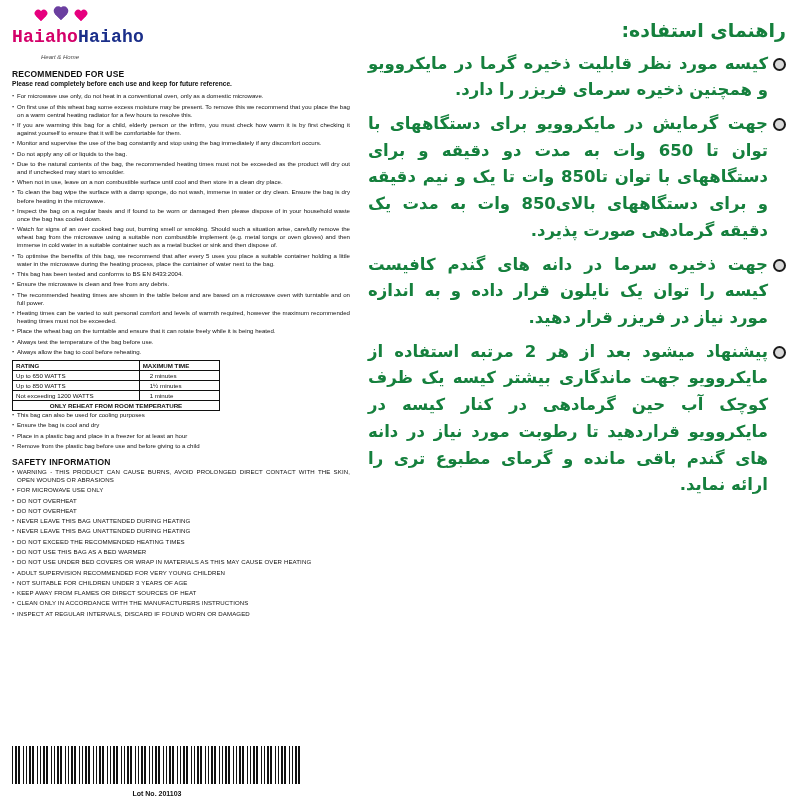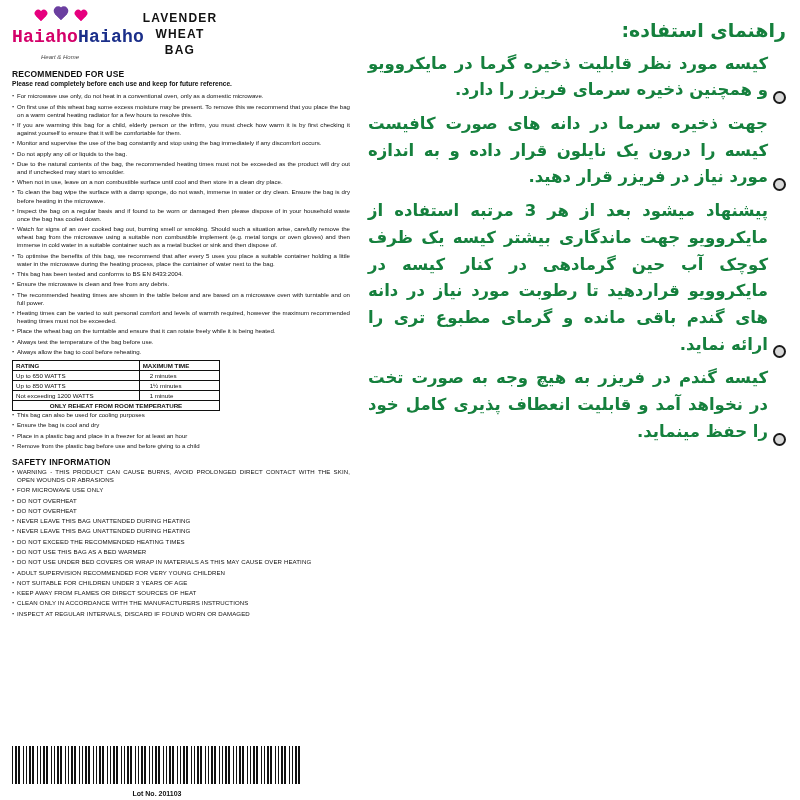--- a/index.html
+++ b/index.html
@@ -173,21 +173,21 @@
     color:#15803d;
   }
   .fa-title{
     font-size:19px;
     font-weight:bold;
     margin:0 0 6px 0;
     line-height:1.5;
   }
   .fa-item{
     display:flex;
-    align-items:flex-end;
+    align-items:flex-start;
     margin-bottom:7px;
   }
   .fa-dot{
     flex:0 0 auto;
     width:13px;height:13px;
     border-radius:50%;
     border:2px solid #1a1a1a;
     background:#d9d9d9;
     margin:7px 0 0 5px;
     box-sizing:border-box;
@@ -213,23 +213,20 @@
             <i class="heart h2"></i>
             <i class="heart h3"></i>
         </span>
         <span class="logo-name">
           <span>Haiaho</span><span class="blue">Haiaho</span>
         </span>
         <span class="logo-sub">Heart &amp; Home</span>
       </div>
     </div>
 
-    <div class="center-title" style="white-space:pre-line;">LAVENDER
-WHEAT
-BAG</div>
 
     <h2 class="sec">RECOMMENDED FOR USE</h2>
     <div class="sec-note">Please read completely before each use and keep for future reference.</div>
 
     <ul class="bullets">
       <li>For microwave use only, do not heat in a conventional oven, only as a domestic microwave.</li>
       <li>On first use of this wheat bag some excess moisture may be present. To remove this we recommend that you place the bag on a warm central heating radiator for a few hours to resolve this.</li>
       <li>If you are warming this bag for a child, elderly person or the infirm, you must check how warm it is by first checking it against yourself to ensure that it will be comfortable for them.</li>
       <li>Monitor and supervise the use of the bag constantly and stop using the bag immediately if any discomfort occurs.</li>
       <li>Do not apply any oil or liquids to the bag.</li>
@@ -304,25 +301,25 @@
 
   <div class="right">
     <div class="fa-title">راهنمای استفاده:</div>
 
     <div class="fa-item">
       <span class="fa-dot"></span>
       <span class="fa-text">کیسه مورد نظر قابلیت ذخیره گرما در مایکروویو و همچنین ذخیره سرمای فریزر را دارد.</span>
     </div>
     <div class="fa-item">
       <span class="fa-dot"></span>
-      <span class="fa-text">جهت ذخیره سرما در دانه های صورت کافیست کیسه را درون یک نایلون قرار داده و به اندازه مورد نیاز در فریزر قرار دهید.</span>
+      <span class="fa-text">جهت گرمایش در مایکروویو برای دستگاههای با توان تا 650 وات به مدت دو دقیقه و برای دستگاههای با توان تا850 وات تا یک و نیم دقیقه و برای دستگاههای بالای850 وات به مدت یک دقیقه گرمادهی صورت پذیرد.</span>
     </div>
     <div class="fa-item">
       <span class="fa-dot"></span>
-      <span class="fa-text">پیشنهاد میشود بعد از هر 3 مرتبه استفاده از مایکروویو جهت ماندگاری بیشتر کیسه یک ظرف کوچک آب حین گرمادهی در کنار کیسه در مایکروویو قراردهید تا رطوبت مورد نیاز در دانه های گندم باقی مانده و گرمای مطبوع تری را ارائه نماید.</span>
+      <span class="fa-text">جهت ذخیره سرما در دانه های گندم کافیست کیسه را توان یک نایلون قرار داده و به اندازه مورد نیاز در فریزر قرار دهید.</span>
     </div>
     <div class="fa-item">
       <span class="fa-dot"></span>
-      <span class="fa-text">کیسه گندم در فریزر به هیچ وجه به صورت تخت در نخواهد آمد و قابلیت انعطاف پذیری کامل خود را حفظ مینماید.</span>
+      <span class="fa-text">پیشنهاد میشود بعد از هر 2 مرتبه استفاده از مایکروویو جهت ماندگاری بیشتر کیسه یک ظرف کوچک آب حین گرمادهی در کنار کیسه در مایکروویو قراردهید تا رطوبت مورد نیاز در دانه های گندم باقی مانده و گرمای مطبوع تری را ارائه نماید.</span>
     </div>
   </div>
 
 </div>
 
 </body></html>

